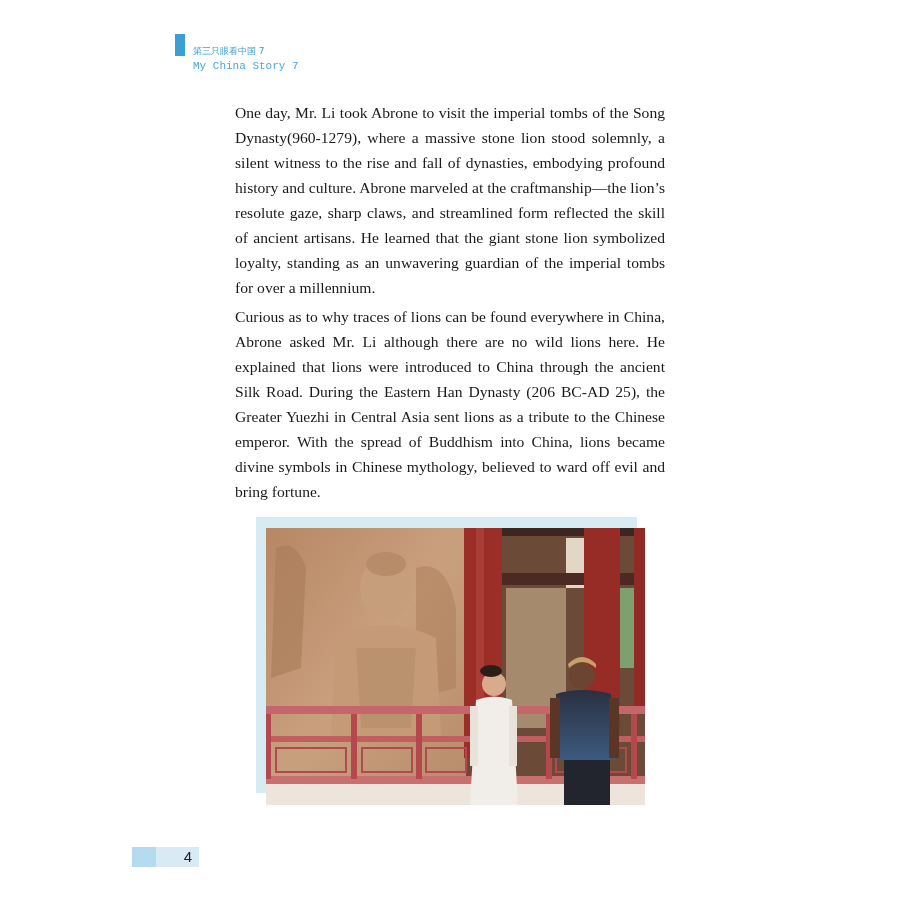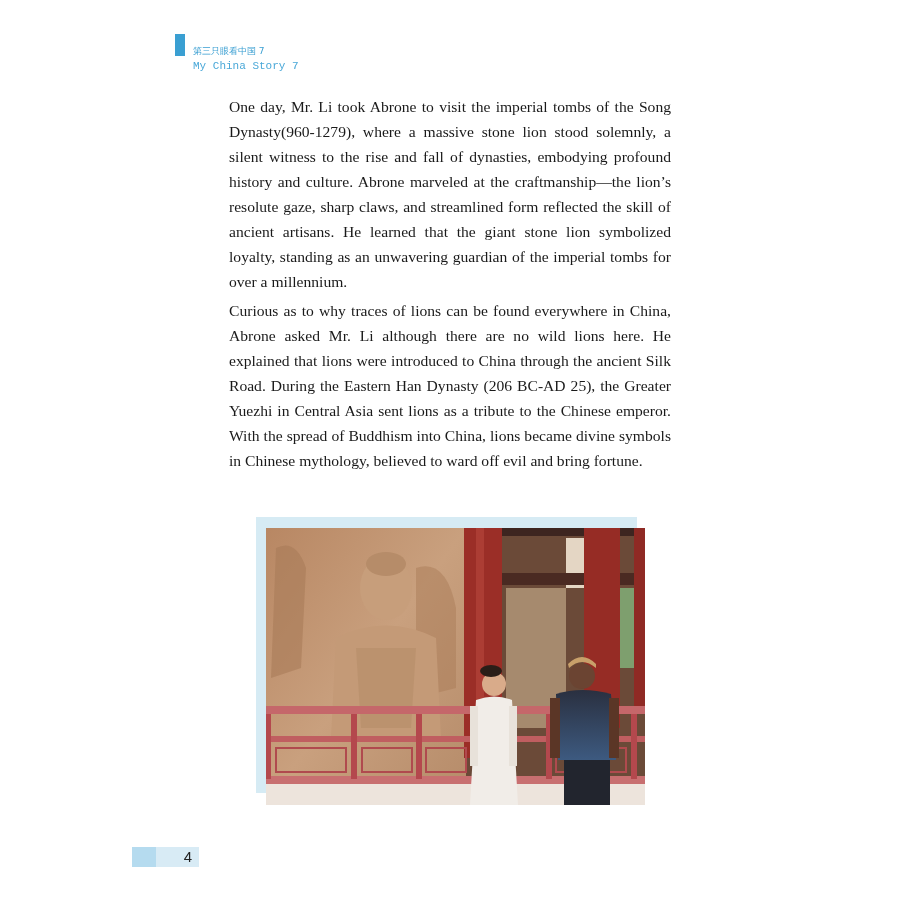--- a/index.html
+++ b/index.html
@@ -3,21 +3,21 @@
 <meta charset="utf-8">
 <style>
   html, body { margin: 0; padding: 0; }
   body { width: 900px; height: 900px; background: #ffffff; position: relative; overflow: hidden; font-family: "Liberation Serif", serif; }
   .header-bar { position: absolute; left: 175px; top: 34px; width: 10px; height: 22px; background: #3a9fd2; }
   .header-title { position: absolute; left: 193px; top: 32px; font-family: Liberation Mono, monospace; font-size: 11px; color: #4aa8d8; line-height: 12px; margin-top: 28px; }
   .header-sub { position: absolute; left: 193px; top: 46px; font-family: "DejaVu Sans", sans-serif; font-size: 9px; font-weight: normal; color: #3a9fd2; line-height: 11px; }
   .body-text { position: absolute; left: 225px; width: 450px; font-size: 15.6px; line-height: 25px; color: #1a1a1a; text-align: justify; }
   .p1 { top: 90px; }
   .p2 { top: 294px; }
-  .body-text p { margin: 4px; }
+  .body-text p { margin: 10px; }
   .photo-backdrop { position: absolute; left: 256px; top: 517px; width: 381px; height: 276px; background: #d6ebf4; }
   .photo { position: absolute; left: 266px; top: 528px; width: 379px; height: 277px; overflow: hidden; background: #c39a76; }
   .photo svg { display: block; }
   .page-num-bg { position: absolute; left: 132px; top: 847px; width: 67px; height: 20px; background: #d8ebf5; }
   .page-num-tab { position: absolute; left: 132px; top: 847px; width: 24px; height: 20px; background: #b5dbef; }
   .page-num { position: absolute; left: 160px; top: 847px; width: 32px; height: 20px; line-height: 20px; text-align: right; font-family: "Liberation Sans", sans-serif; font-size: 15px; color: #222; }
 </style>
 </head>
 <body>
 

